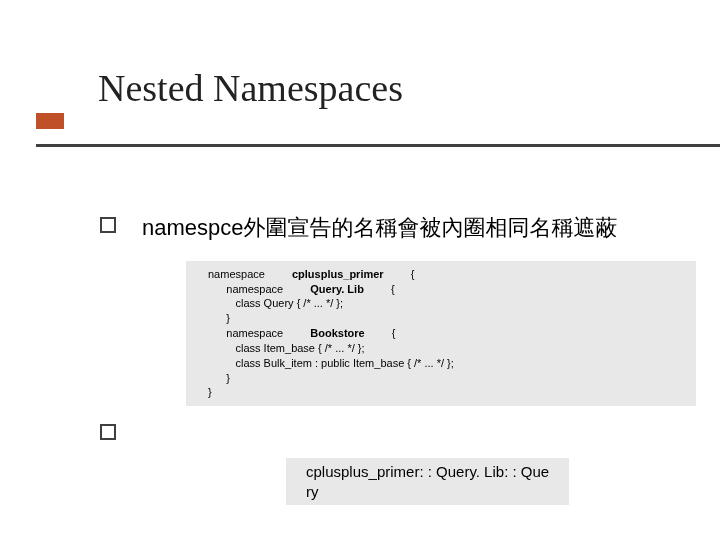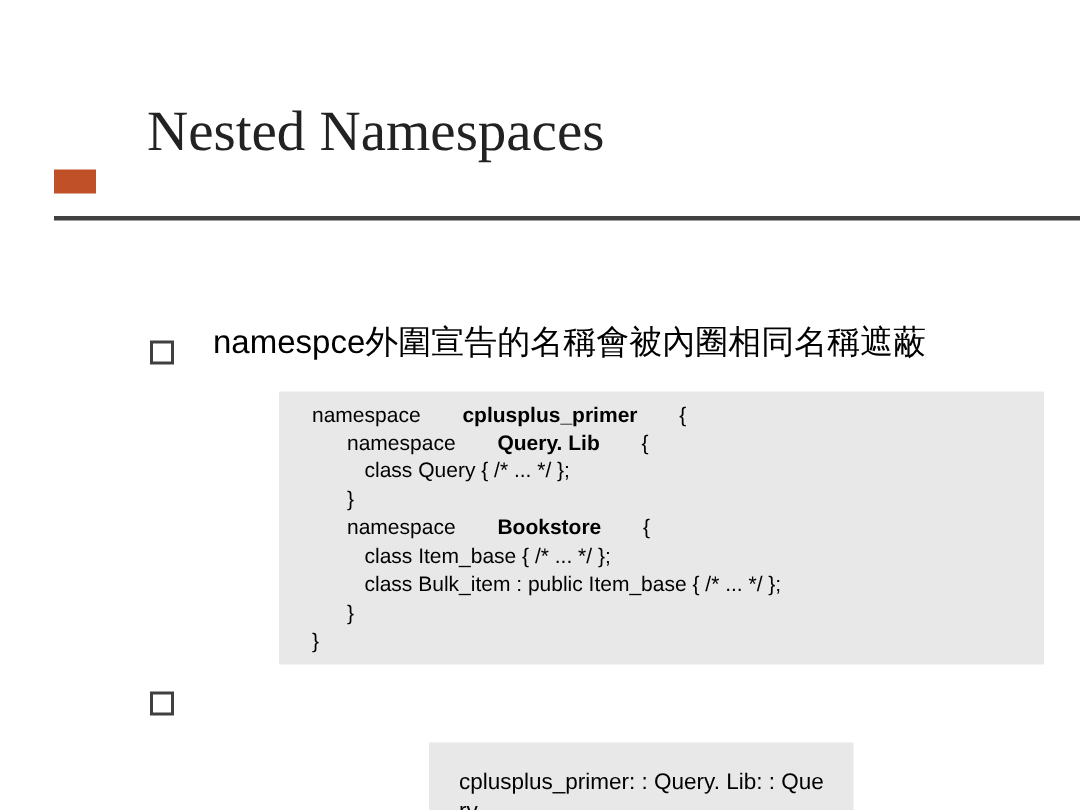--- a/index.html
+++ b/index.html
@@ -27,52 +27,52 @@
       font-size: 38px;
       font-weight: 400;
       color: #222;
       font-family: "Times New Roman", serif;
     }
     .content {
       padding: 30px 0 0 40px;
     }
     .bullet-row {
       display: flex;
-      align-items: flex-end;
+      align-items: center;
       margin-bottom: 6px;
     }
     .bullet-box {
       width: 16px;
       height: 16px;
       border: 2px solid #404040;
       margin-top: 6px;
       margin-right: 14px;
       flex: none;
     }
     .bullet-text {
       font-size: 22px;
       color: #000;
       line-height: 1.35;
     }
     .code-block {
       margin: 6px 0 12px 110px;
       background: #e8e8e8;
       padding: 6px 10px 6px 10px;
-      font-size: 14px;
+      font-size: 11px;
       font-family: Arial, sans-serif;
       line-height: 1.35;
       color: #000;
       white-space: pre;
       width: 510px;
     }
     .inline-code {
       display: block;
       margin: 4px auto 2px 210px;
       background: #e8e8e8;
-      padding: 17px 8px;
+      padding: 4px 8px;
       font-size: 15px;
       font-family: Arial, sans-serif;
       color: #000;
       width: fit-content;
       line-height: 1.3;
       white-space: pre;
     }
     .b { font-weight: 700; }
   </style>
 </head>

